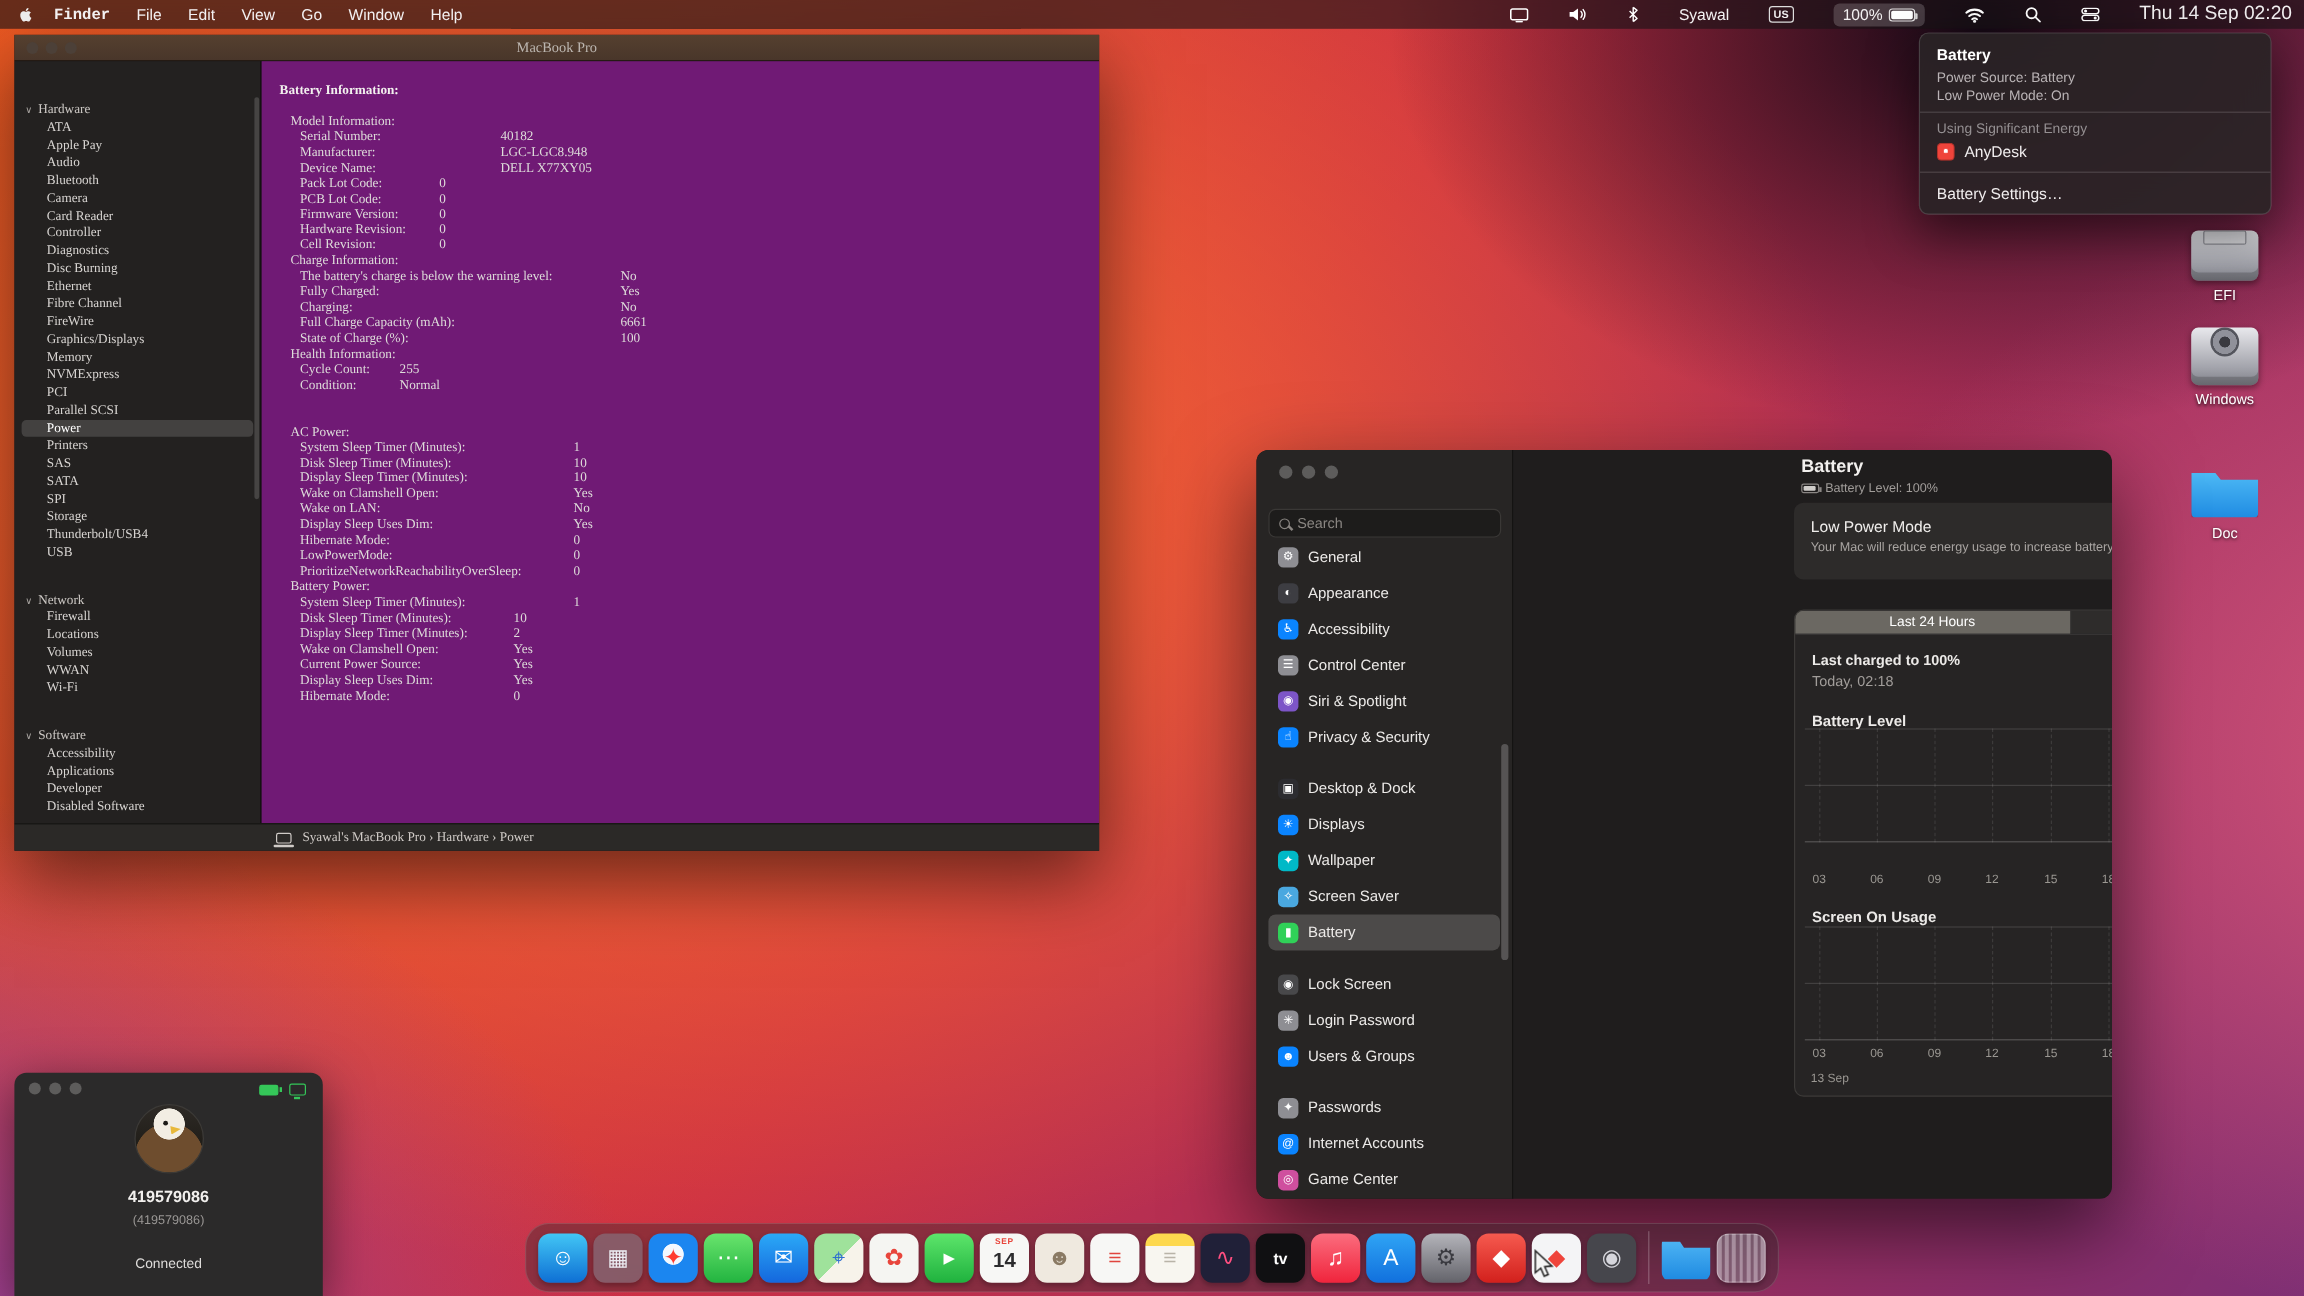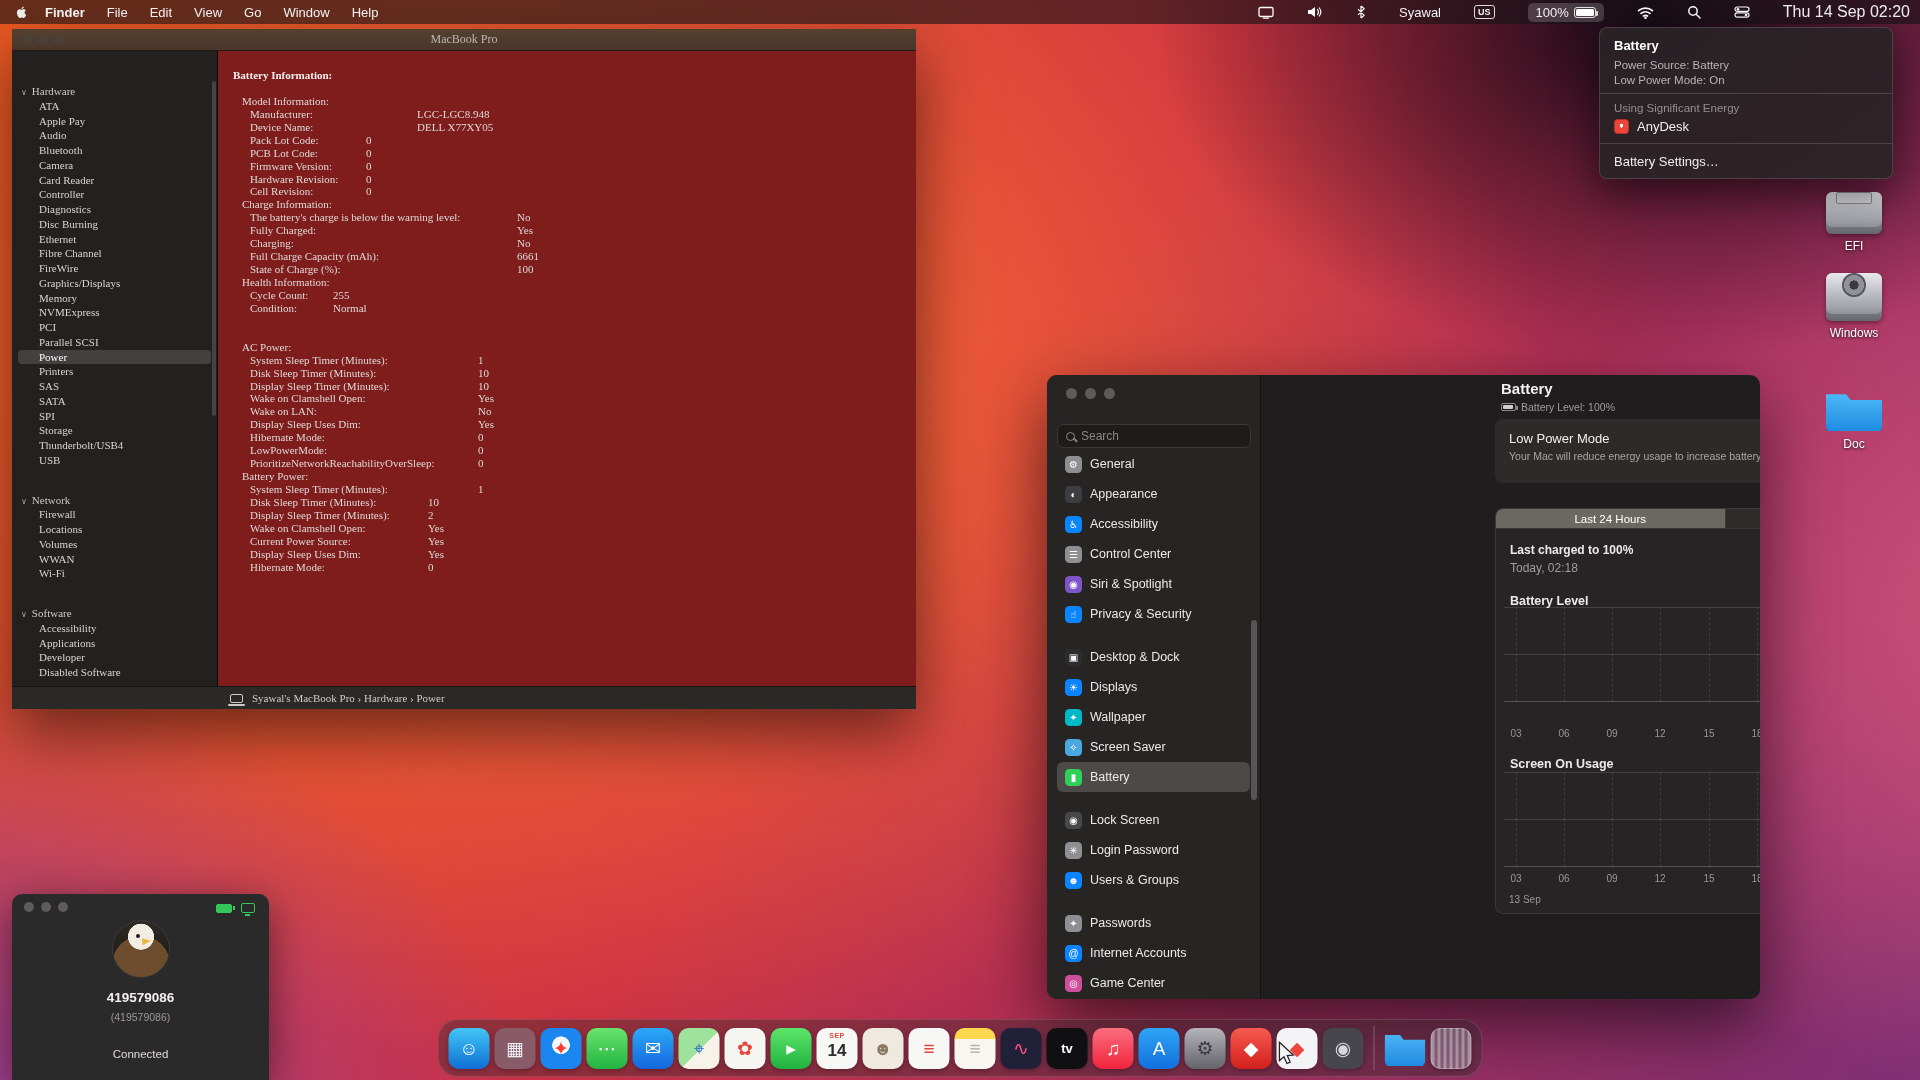--- a/index.html
+++ b/index.html
@@ -14,21 +14,21 @@
       linear-gradient(125deg,#e8541f 0%,#cc2f44 48%,#7e2f74 100%);
   }
 
   
   .menubar { position:absolute; top:0; left:0; right:0; height:24px; z-index:50;
     background:rgba(24,20,22,.62); backdrop-filter:blur(10px);
     display:flex; align-items:center; padding:0 10px 0 14px; font-size:13px; color:#f3f1f2; }
   .mb-left { display:flex; align-items:center; }
   .mb-apple { display:flex; align-items:center; margin-right:6px; }
   .mb-menu { padding:0 11px; height:24px; display:flex; align-items:center; }
-  .mb-menu.bold { font-weight:bold; }
+  .mb-menu.bold { font-weight:bold;font-family:Liberation Mono, monospace; }
   .mb-right { margin-left:auto; display:flex; align-items:center; gap:33px; }
   .mb-ic { display:flex; align-items:center; }
   .kb-badge { font-size:9px; font-weight:bold; border:1px solid #ddd; border-radius:3px; padding:1px 3px; }
   .batt-group { display:flex; align-items:center; gap:5px; padding:2px 8px; border-radius:5px; background:rgba(255,255,255,.18); }
   .mb-batt { width:22px; height:11px; border:1px solid rgba(255,255,255,.85); border-radius:3px; position:relative; }
   .mb-batt::before { content:""; position:absolute; left:1px; top:1px; bottom:1px; width:18px; background:#fff; border-radius:1.5px; }
   .mb-batt::after { content:""; position:absolute; right:-3px; top:3px; width:2px; height:5px; background:rgba(255,255,255,.8); border-radius:0 1px 1px 0; }
   .mb-clock { font-size:16px; }
 
   
@@ -56,21 +56,21 @@
   .si-title { position:absolute; top:0; left:0; right:0; height:22px; background:linear-gradient(180deg,#55402f,#49362a);
     display:flex; align-items:center; justify-content:center; font-size:12px; color:#bcb6b0; border-bottom:1px solid #241a13; }
   .si-title .dots { left:10px; top:6px; gap:6px; }
   .si-title .dot { width:10px; height:10px; background:#4c4038; }
   .si-side { position:absolute; left:0; top:22px; width:206px; bottom:23px; background:#232120; border-right:1px solid #0a0908; padding-top:8px; overflow:hidden; }
   .si-scroll { position:absolute; left:200px; top:30px; width:4px; height:335px; border-radius:2px; background:rgba(255,255,255,.16); }
   .tree-item { height:14.75px; line-height:14.75px; font-size:11px; color:#d8d5d2; padding-left:27px; white-space:nowrap; overflow:hidden; }
   .tree-item.group { padding-left:9px; color:#ccc8c4;margin-top:25px; }
   .tree-item.group::before { content:"∨"; font-size:8px; margin-right:5px; color:#a8a4a0; }
   .tree-item.selected { background:#434140; border-radius:4px; margin:0 6px; padding-left:21px; color:#fff; }
-  .si-content { position:absolute; left:206px; top:22px; right:0; bottom:23px; background:#7f1d1d; padding:18px 0 16px 15px; overflow:hidden; }
+  .si-content { position:absolute; left:206px; top:22px; right:0; bottom:23px; background:#701a75; padding:18px 0 16px 15px; overflow:hidden; }
   .si-line { position:relative; height:12.95px; line-height:12.95px; font-size:11px; color:#dedcda; padding-left:var(--ind,0px); white-space:nowrap; }
   .si-line.bold .si-label { font-weight:bold; color:#f2f0ee; }
   .si-value { position:absolute; left:var(--col,200px); top:0; }
   .si-status { position:absolute; left:0; right:0; bottom:0; height:23px; background:#2b2927; border-top:1px solid #161412;
     display:flex; align-items:center; font-size:11px; color:#cfcac6; padding-left:218px; }
   .sb-ic { width:13px; height:9px; border:1px solid #cfcac6; border-radius:2px; position:relative; margin-right:9px; }
   .sb-ic::after { content:""; position:absolute; left:-3px; bottom:-4px; width:17px; height:2px; background:#cfcac6; border-radius:1px; }
 
   
   .bmenu { position:absolute; left:1599px; top:27px; width:294px; z-index:60; border-radius:8px;
@@ -318,20 +318,24 @@
           </div>
           <div class="si-line blank" data-name="info-line">
             <span class="si-label" data-name="info-label"></span>
             <span class="si-value" data-name="info-value"></span>
           </div>
           <div class="si-line" data-name="info-line" style="--ind: 9px;">
             <span class="si-label" data-name="info-label">Model Information:</span>
             <span class="si-value" data-name="info-value"></span>
           </div>
           <div class="si-line" data-name="info-line" style="--col: 184px; --ind: 17px;">
+            <span class="si-label" data-name="info-label">Serial Number:</span>
+            <span class="si-value" data-name="info-value">40182</span>
+          </div>
+          <div class="si-line" data-name="info-line" style="--col: 184px; --ind: 17px;">
             <span class="si-label" data-name="info-label">Manufacturer:</span>
             <span class="si-value" data-name="info-value">LGC-LGC8.948</span>
           </div>
           <div class="si-line" data-name="info-line" style="--col: 184px; --ind: 17px;">
             <span class="si-label" data-name="info-label">Device Name:</span>
             <span class="si-value" data-name="info-value">DELL X77XY05</span>
           </div>
           <div class="si-line" data-name="info-line" style="--col: 133px; --ind: 17px;">
             <span class="si-label" data-name="info-label">Pack Lot Code:</span>
             <span class="si-value" data-name="info-value">0</span>

